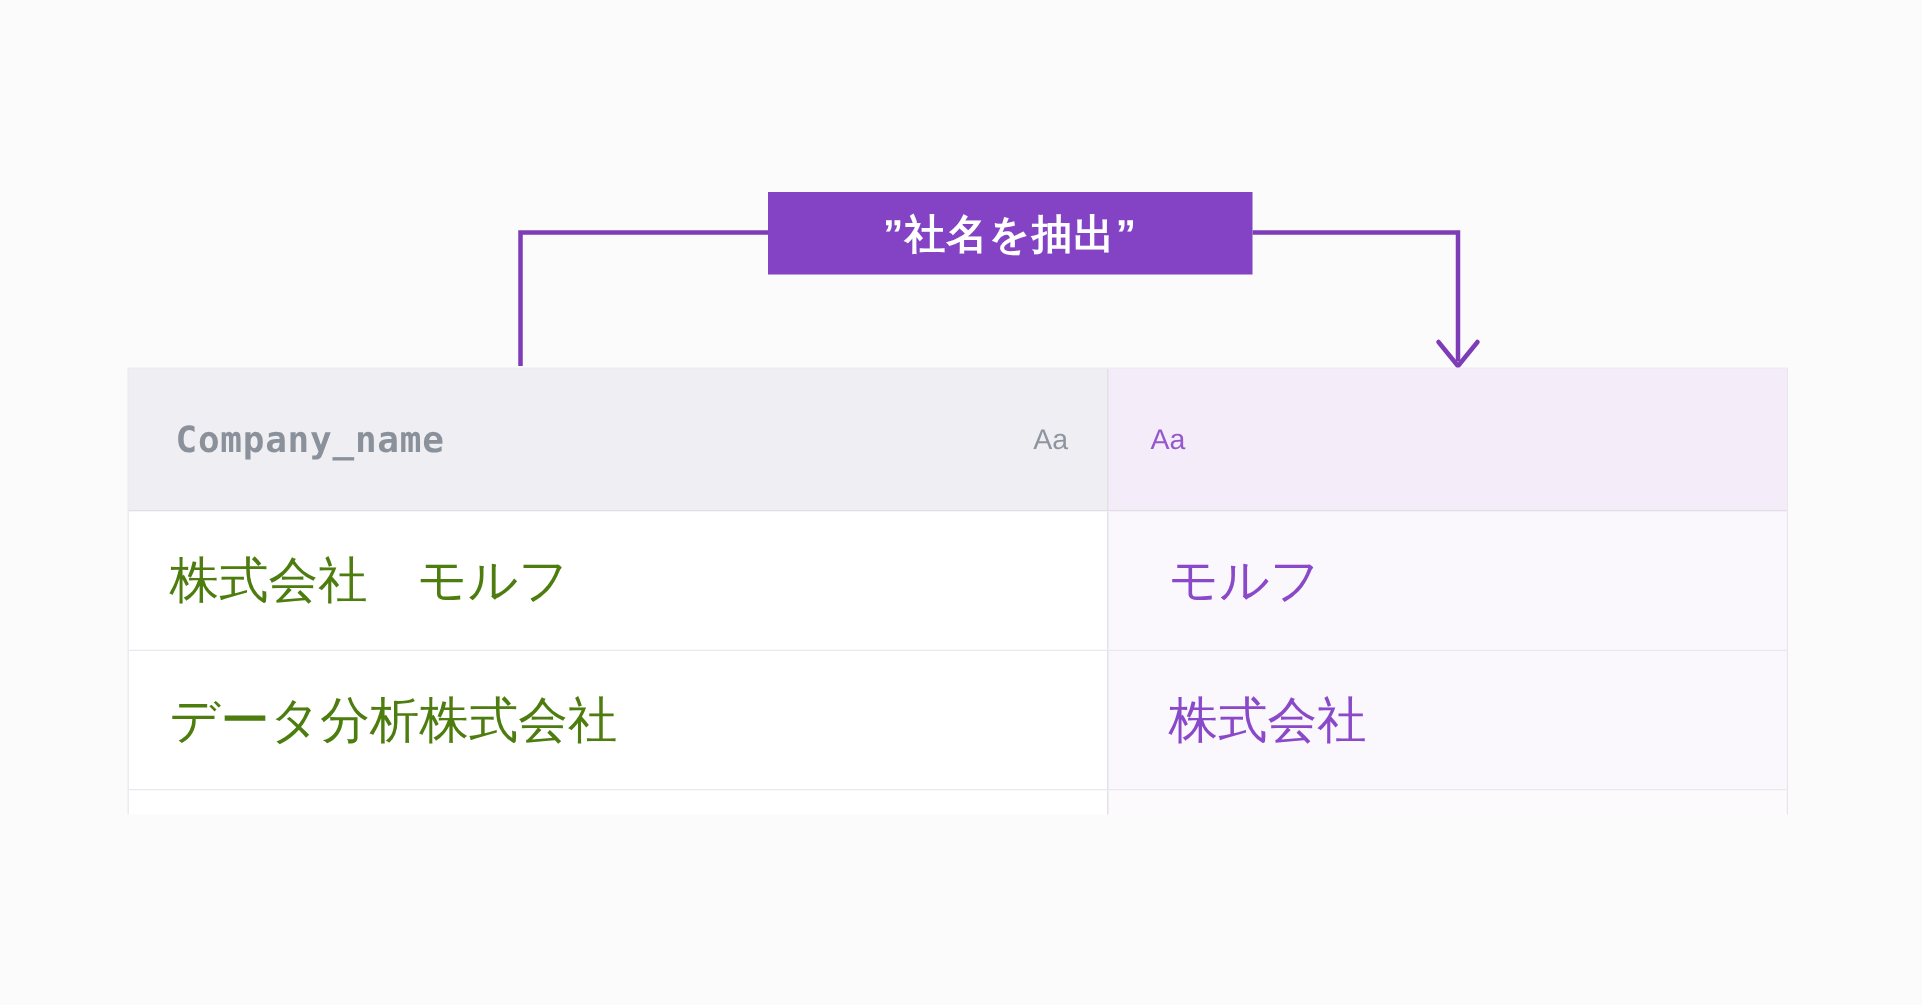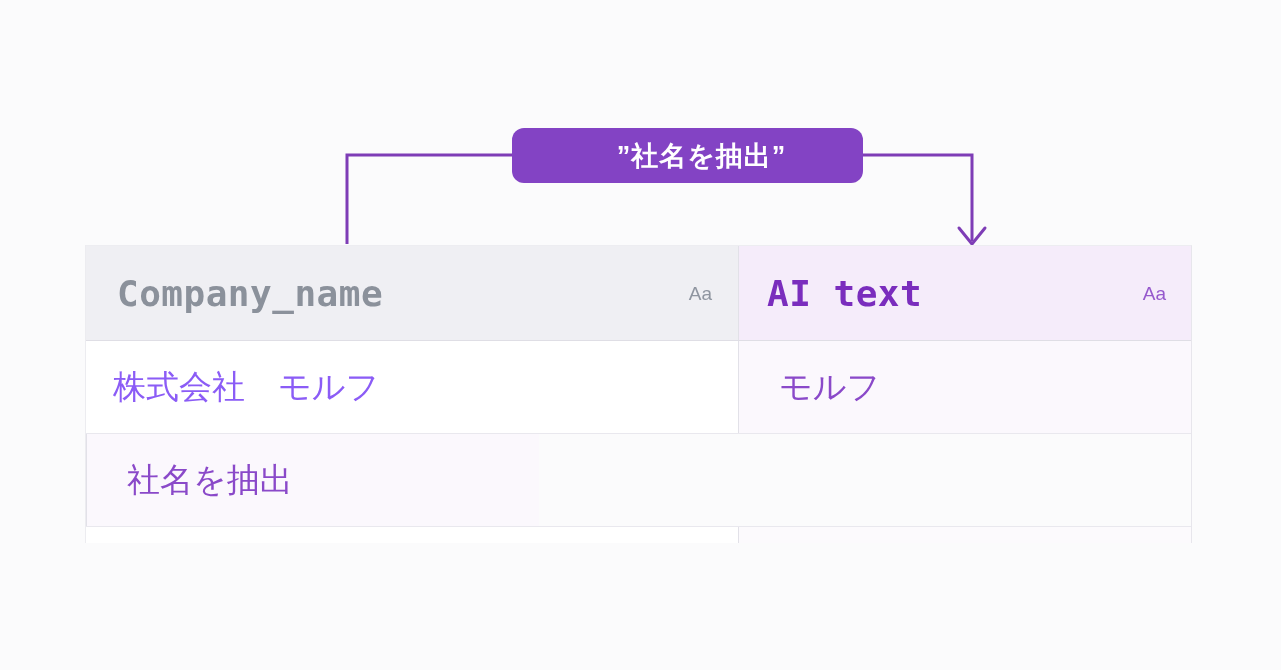--- a/index.html
+++ b/index.html
@@ -21,28 +21,27 @@
     width: 1281px; height: 670px;
     pointer-events: none;
   }
 
   
   .badge {
     position: absolute;
     left: 512px; top: 128px;
     width: 323px; height: 55px;
     background: #8343c4;
-    border-radius: 12px;
+    border-radius: 0;
     display: flex; align-items: center; justify-content: center;
     color: #ffffff;
     font-size: 27px;
     font-weight: 700;
     letter-spacing: 1px;
     z-index: 2;
-    padding-left: 28px;
   }
 
   
   .table {
     position: absolute;
     left: 85px; top: 245px;
     width: 1107px;
     border-left: 1px solid #ececf0;
     border-right: 1px solid #e7e6ec;
     border-top: 1px solid #ededf1;
@@ -57,41 +56,41 @@
   .th {
     display: flex; align-items: center; justify-content: space-between;
     height: 100%;
   }
   .th.src  { background: #efeff3; padding: 0 26px 0 31px; }
   .th.ai   { background: #f5ecfa; padding: 0 25px 0 28px; }
 
   .mono {
     font-family: "DejaVu Sans Mono", "Liberation Mono", monospace;
     font-weight: 700;
-    font-size: 36px;
+    font-size: 24px;
     letter-spacing: 0.5px;
   }
   .th.src .th-label { color: #8b919b; }
   .th.ai  .th-label { color: #7a2dbd; }
 
   .aa {
     font-size: 19px;
     font-weight: 400;
     line-height: 1;
   }
   .aa.gray   { color: #8f95a0; }
   .aa.purple { color: #9659cd; }
 
   .row { height: 92px; border-bottom: 1px solid #e9e8ee; }
   .td {
     display: flex; align-items: center;
     height: 100%;
     font-size: 33px;
   }
-  .td.src { background: #ffffff; color: #8b5cf6; padding-left: 27px; }
+  .td.src { background: #ffffff; color: #4d7c0f; padding-left: 27px; }
   .td.ai  { background: #fbf8fd; color: #8a49c9; padding-left: 40px; }
 
   .stub { height: 16px; }
   .stub .td.src { background: #ffffff; }
   .stub .td.ai  { background: #fcfafd; }
 </style>
 </head>
 <body>
 
 <div class="canvas">
@@ -105,32 +104,32 @@
   <div class="badge">”社名を抽出”</div>
 
   <div class="table">
 
     <div class="tr thead">
       <div class="th src col1">
         <span class="th-label mono">Company_name</span>
         <span class="aa gray">Aa</span>
       </div>
       <div class="th ai col2">
-        <span class="th-label mono">AI text</span>
         <span class="aa purple">Aa</span>
       </div>
     </div>
 
     <div class="tr row">
       <div class="td src col1">株式会社　モルフ</div>
       <div class="td ai col2">モルフ</div>
     </div>
 
     <div class="tr row">
-      <div class="td ai col2">社名を抽出</div>
+      <div class="td src col1">データ分析株式会社</div>
+      <div class="td ai col2">株式会社</div>
     </div>
 
     <div class="tr stub">
       <div class="td src col1"></div>
       <div class="td ai col2"></div>
     </div>
 
   </div>
 </div>
 

